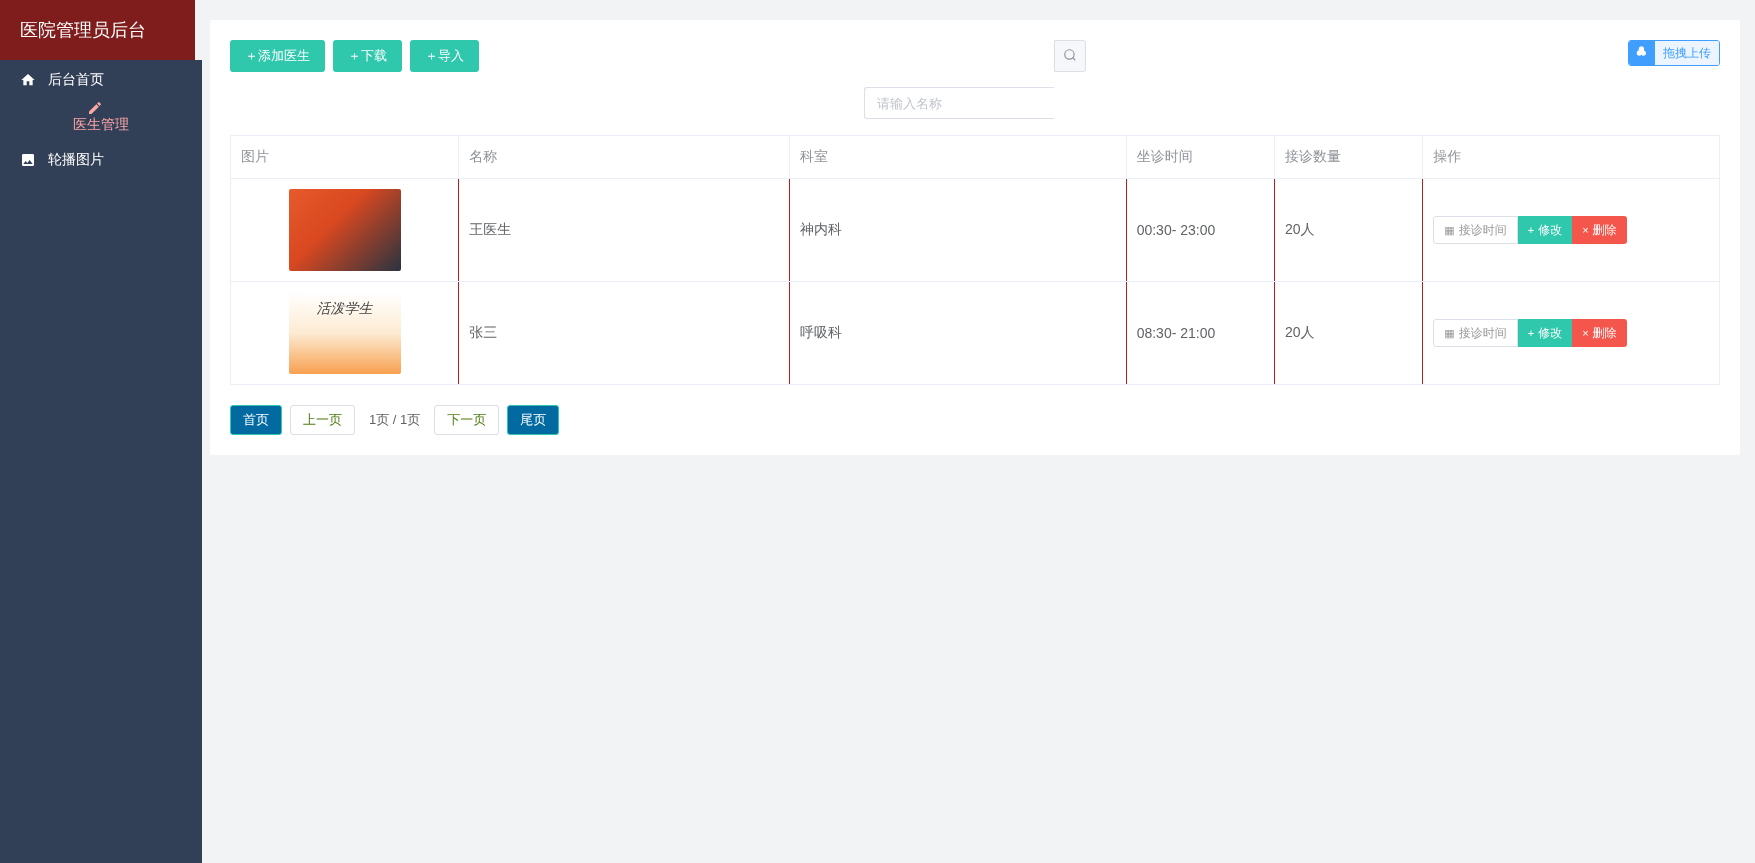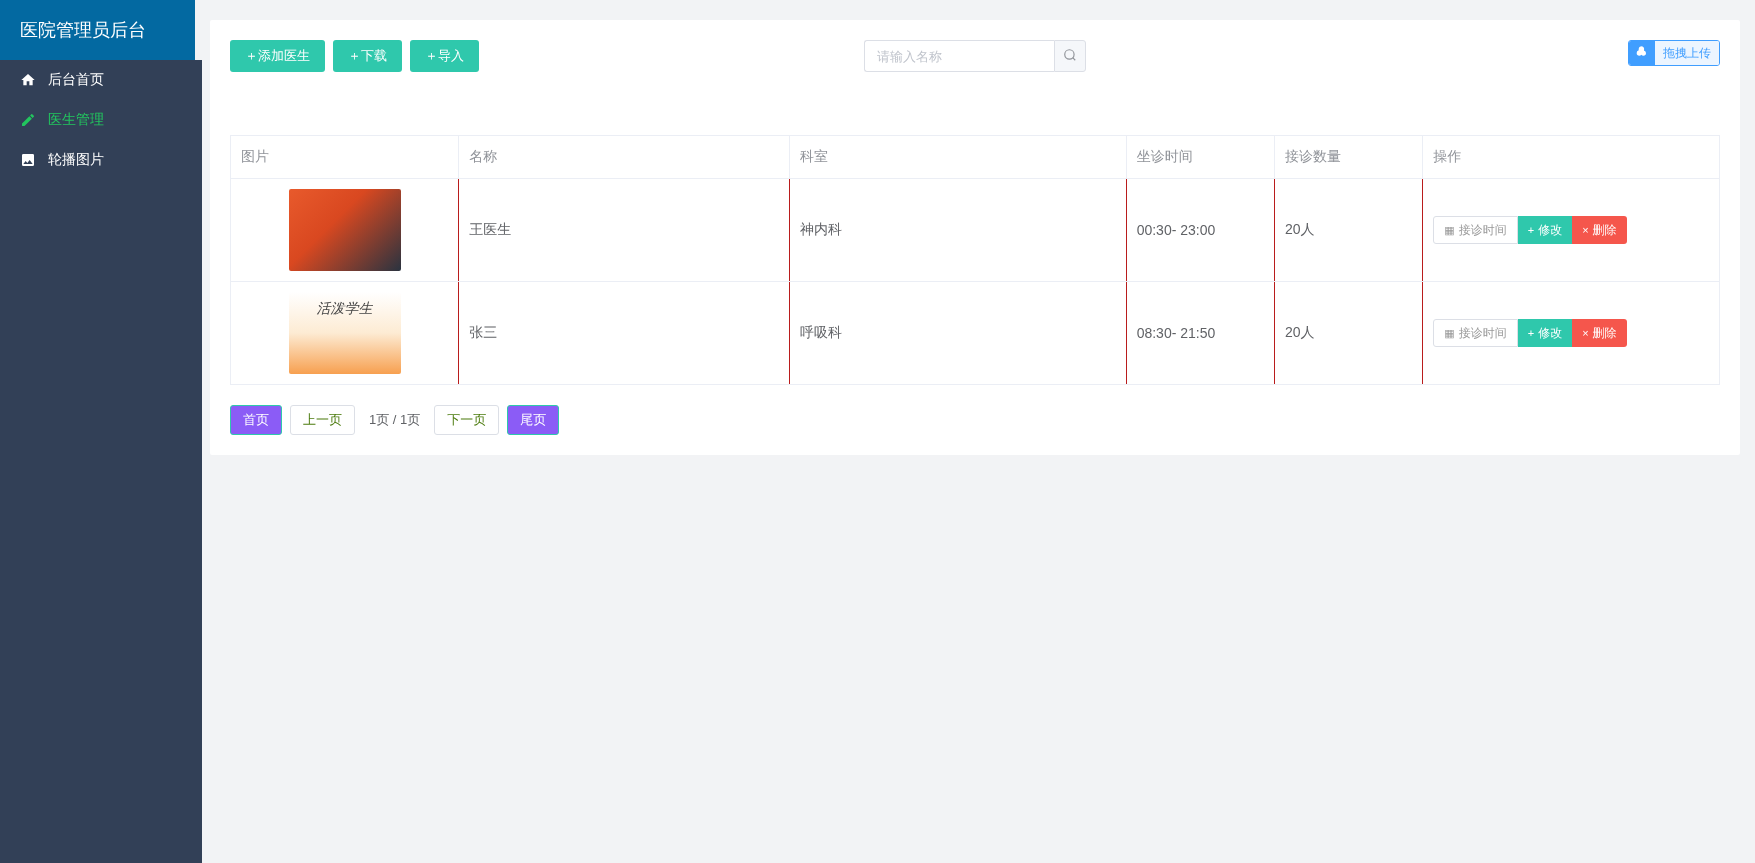--- a/index.html
+++ b/index.html
@@ -8,21 +8,21 @@
       box-sizing: border-box;
     }
     body {
       font-family: -apple-system, BlinkMacSystemFont, "Segoe UI", "Microsoft YaHei", sans-serif;
       background: #f2f3f5;
       font-size: 14px;
       color: #606266;
     }
     .header {
       height: 60px;
-      background: #0369a1;
+      background: #7f1d1d;
       display: flex;
       align-items: center;
       padding: 0 20px;
       width: 195px;
       position: fixed;
       top: 0;
       left: 0;
       z-index: 10;
     }
     .header-title {
@@ -40,21 +40,22 @@
     .sidebar-item {
       display: flex;
       align-items: center;
       height: 40px;
       padding: 0 20px;
       color: #fff;
       cursor: pointer;
       font-size: 14px;
     }
     .sidebar-item.active {
-      color: #22c55e;
+      color: #fca5a5;
+      flex-direction: column;
     }
     .sidebar-item-icon {
       margin-right: 10px;
       display: inline-flex;
       align-items: center;
       width: 18px;
     }
     .main {
       margin-left: 195px;
       padding: 20px 15px 15px 15px;
@@ -119,20 +120,21 @@
     .search-input {
       height: 32px;
       width: 190px;
       border: 1px solid #dcdfe6;
       border-right: none;
       border-radius: 3px 0 0 3px;
       padding: 0 12px;
       font-size: 13px;
       color: #606266;
       outline: none;
+      margin-top: 47px;
     }
     .search-input::placeholder {
       color: #c0c4cc;
     }
     .search-btn {
       width: 32px;
       height: 32px;
       border: 1px solid #dcdfe6;
       background: #f5f7fa;
       border-radius: 0 3px 3px 0;
@@ -252,21 +254,21 @@
       border: 1px solid #dcdfe6;
       background: #fff;
       color: #4d7c0f;
       border-radius: 3px;
       cursor: pointer;
       font-size: 13px;
       display: inline-flex;
       align-items: center;
     }
     .page-btn.active {
-      background: #8b5cf6;
+      background: #0369a1;
       color: #fff;
       border-color: #2fc8ac;
     }
     .page-info {
       padding: 0 6px;
       color: #606266;
       font-size: 13px;
     }
     .btn-icon {
       margin-right: 4px;
@@ -375,21 +377,21 @@
                 </button>
             </div>
           </td>
         </tr>
         <tr>
           <td>
               <div class="avatar-placeholder avatar-2"></div>
             </td>
           <td>张三</td>
           <td>呼吸科</td>
-          <td>08:30- 21:50</td>
+          <td>08:30- 21:00</td>
           <td>20人</td>
           <td>
             <div class="ops-group">
               <button class="btn btn-sm btn-default">
                   <span class="btn-icon">▦</span>
                   <span>接诊时间</span>
                 </button>
               <button class="btn btn-sm btn-teal">
                   <span class="btn-icon">+</span>
                   <span>修改</span>

